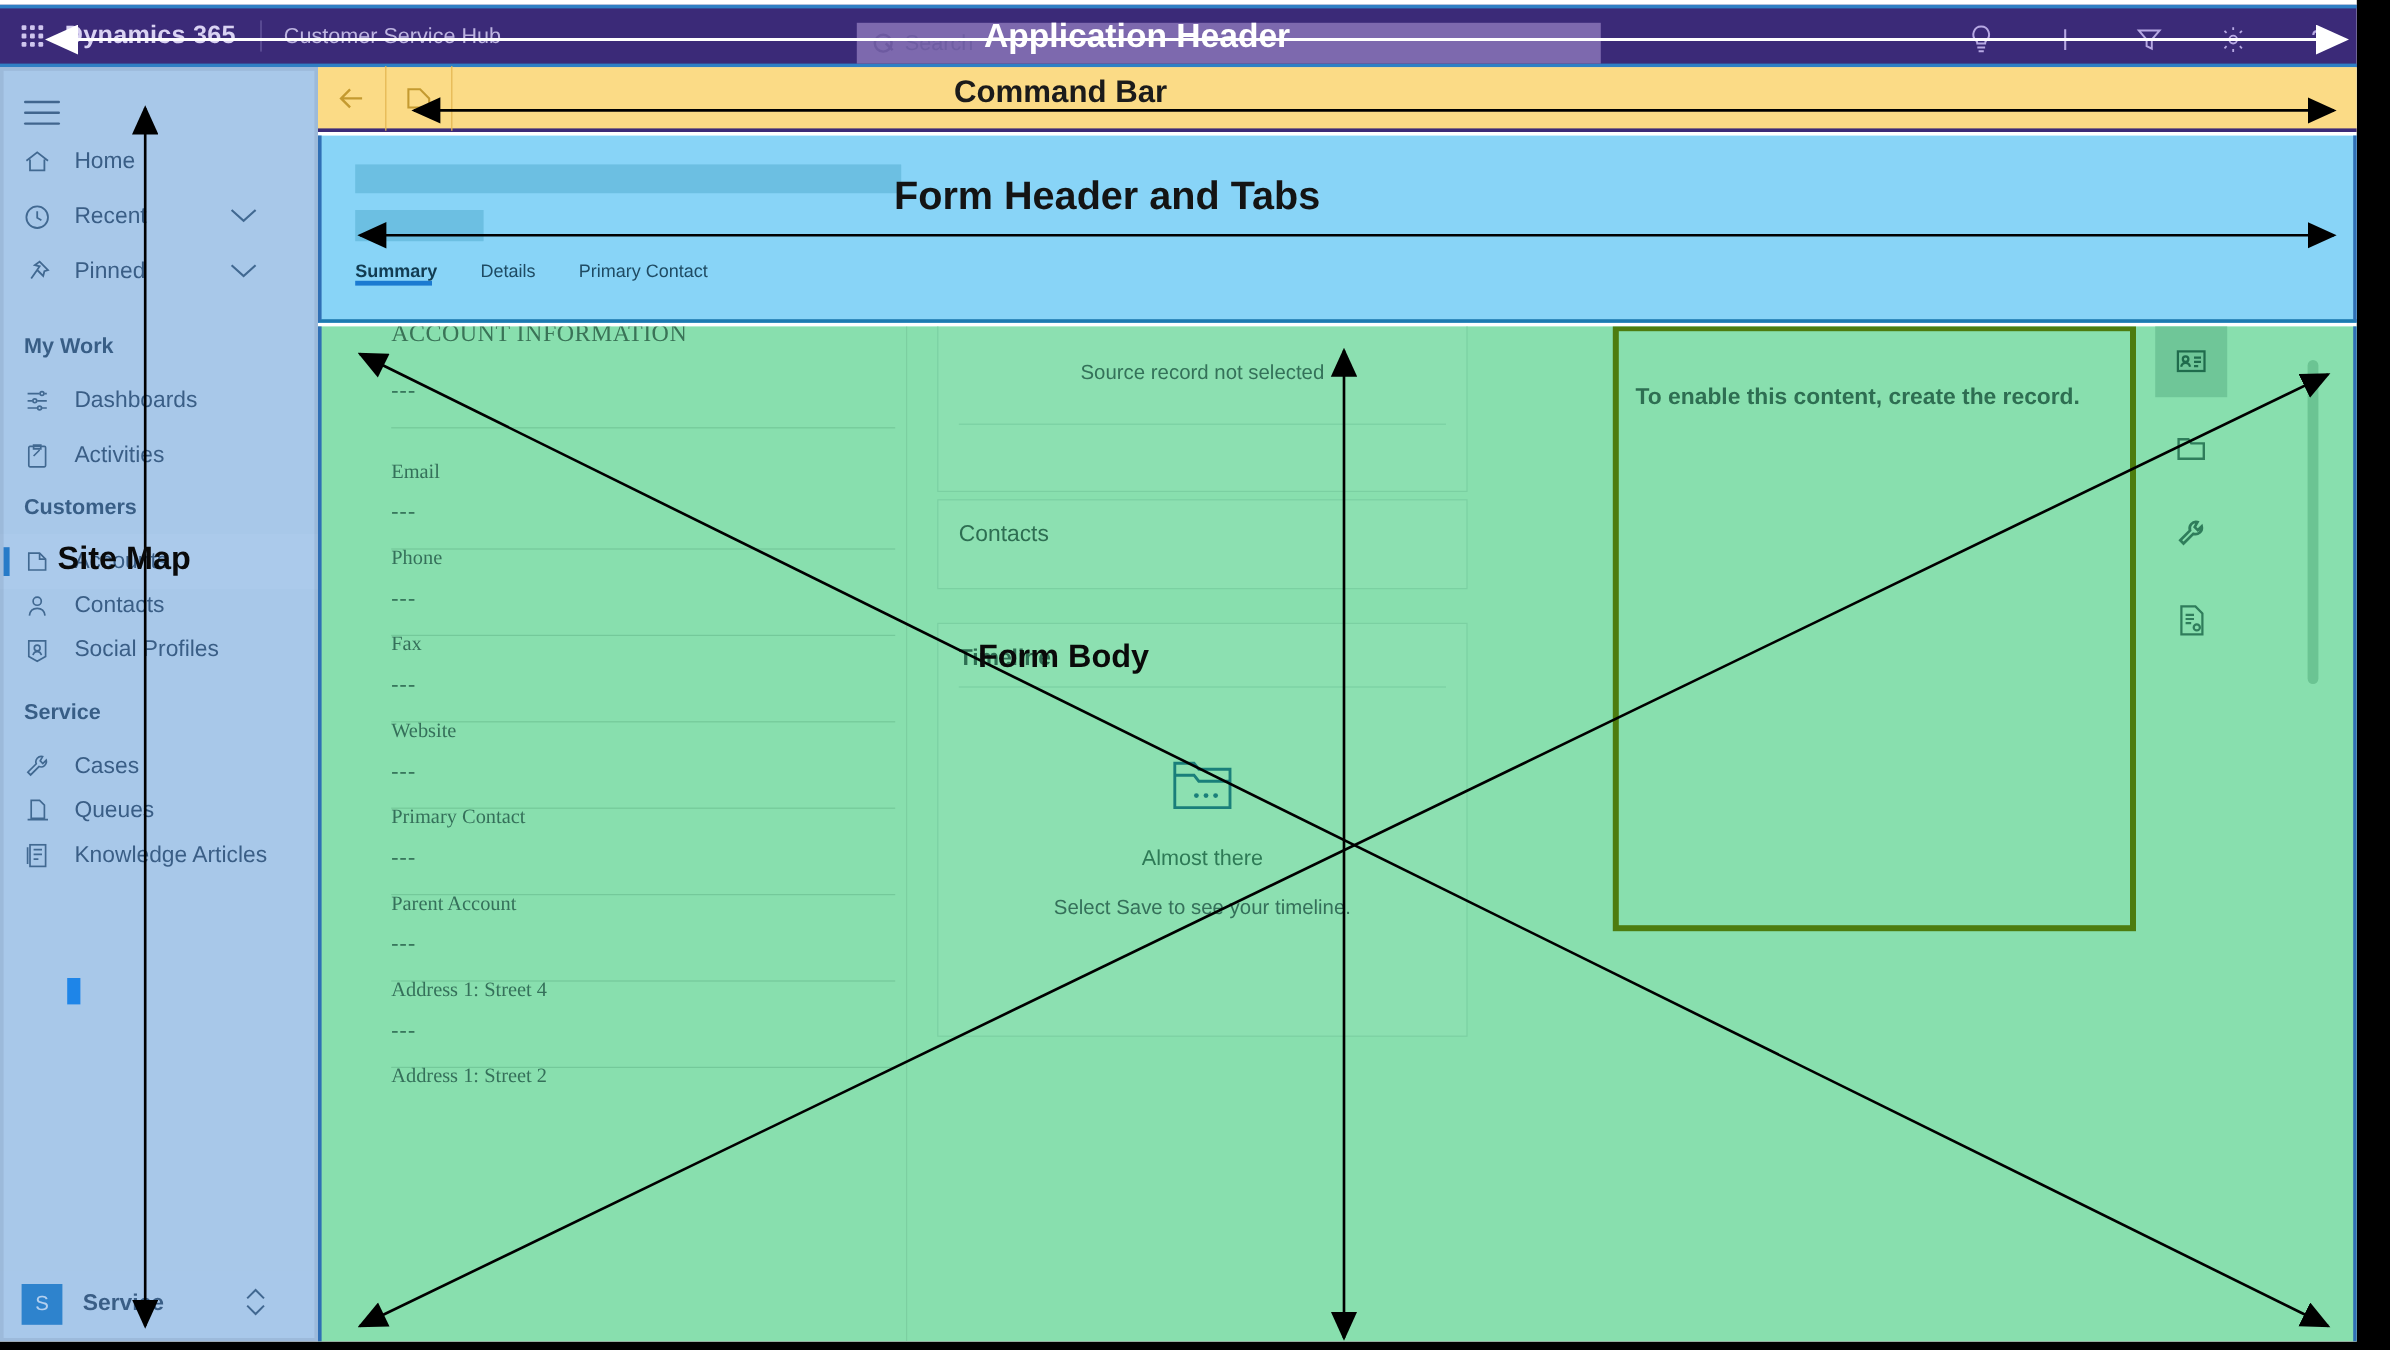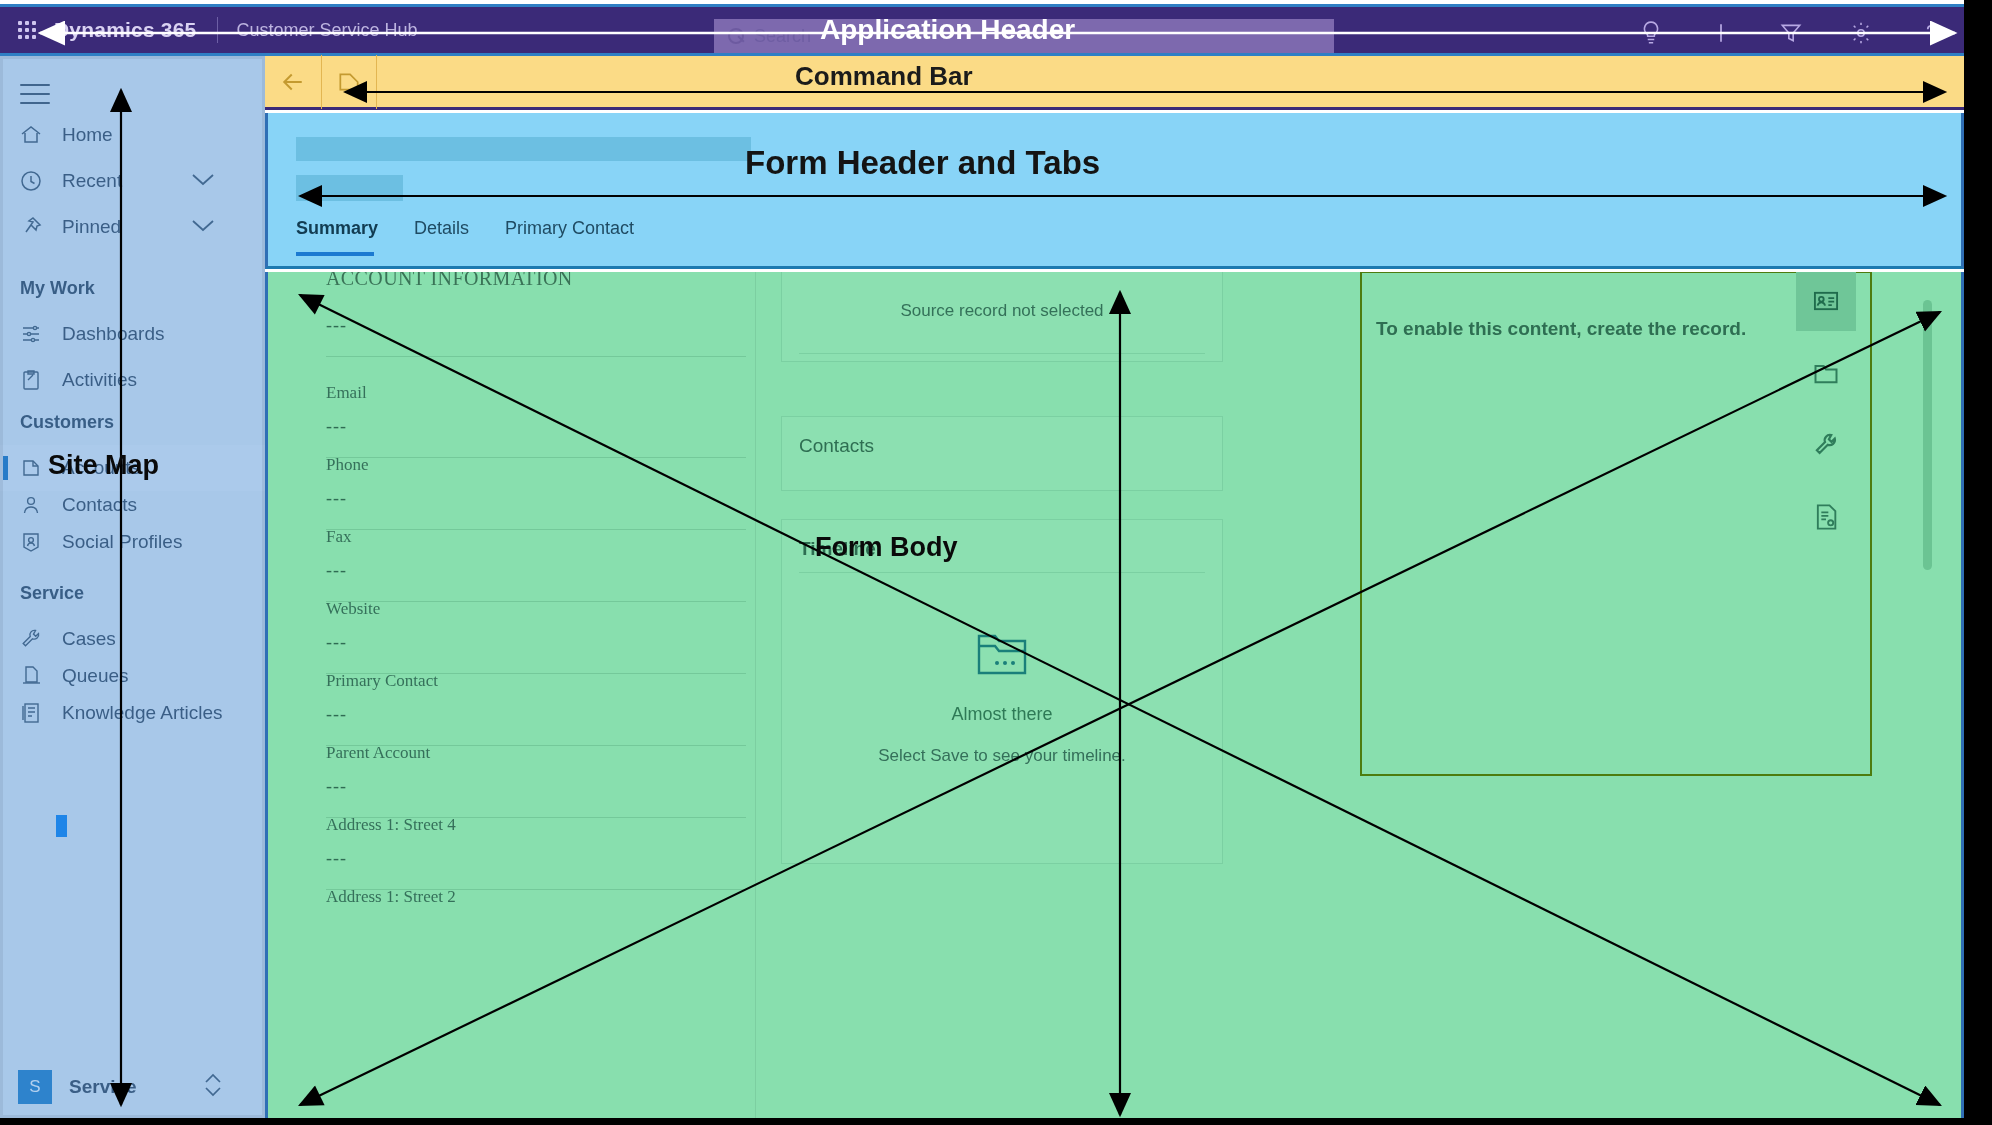--- a/index.html
+++ b/index.html
@@ -89,21 +89,21 @@
   
   .formhdr{
     position:absolute; left:265px; top:113px; width:1699px; height:156px;
     background:#88D4F7; border-left:3px solid #2f6fb5; border-right:3px solid #2f6fb5;
     border-bottom:3px solid #1d7ab0;
   }
   .skel{ position:absolute; background:#6CBFE2; }
   .skel-1{ left:28px; top:24px; width:455px; height:24px; }
   .skel-2{ left:28px; top:62px; width:107px; height:26px; }
   .tabs{ position:absolute; left:28px; top:105px; display:flex; gap:36px; align-items:flex-end; }
-  .tab{ font-size:18px; color:#1f4b63; padding-bottom:17px; position:relative; }
+  .tab{ font-size:15px; color:#1f4b63; padding-bottom:3px; position:relative; }
   .tab.active{ color:#123c52; font-weight:bold; }
   .tab.active::after{ content:""; position:absolute; left:0; right:4px; bottom:0; height:4px; background:#1b7ad1; }
 
   
   .formbody{
     position:absolute; left:265px; top:272px; width:1699px; height:846px;
     background:#88DFAE; border-left:3px solid #2f6fb5; border-right:3px solid #2f6fb5;
     overflow:hidden;
   }
 
@@ -118,21 +118,21 @@
   .card{ position:absolute; left:0; border:1px solid #7bd0a2; background:rgba(255,255,255,.04); }
   .card-title{ font-size:19px; color:#2e6e52; padding:18px 0 0 17px; }
   .card-center{ font-size:17px; color:#347159; text-align:center; padding-top:30px; }
   .card-rule{ position:absolute; left:17px; right:17px; height:1px; background:#7bd0a2; }
 
   .tl-empty{ position:absolute; left:0; right:0; top:104px; text-align:center; }
   .tl-h{ font-size:18px; color:#2e7a56; margin-top:22px; }
   .tl-p{ font-size:17px; color:#35705a; margin-top:21px; }
 
   .col-right{ position:absolute; left:1076px; top:0; width:600px; }
-  .right-card{ position:absolute; left:0; top:-1px; width:512px; height:505px; border:2px solid #4d7c0f;margin-left:16px; }
+  .right-card{ position:absolute; left:0; top:-1px; width:436px; height:505px; border:5px solid #4d7c0f; }
   .right-msg{ position:absolute; left:14px; top:45px; font-size:19px; color:#2e6e52; font-weight:600; }
   .rail{ position:absolute; left:452px; top:0; width:60px; height:505px; }
   .rail-btn{ width:60px; height:60px; display:flex; align-items:center; justify-content:center; }
   .rail-btn.sel{ background:#6FC698; }
 
   .vscroll{ position:absolute; right:12px; top:28px; width:9px; height:270px; background:#6BC493; border-radius:5px; }
 
   
   .anno{ position:absolute; left:0; top:0; width:1992px; height:1125px; pointer-events:none; }
   .anno-lbl{
@@ -403,21 +403,21 @@
       <div class="field" style="top:533px">
         <div class="field-lbl">Address 1: Street 4</div>
         <div class="field-val">---</div>
       </div>
       <div class="field" style="top:605px;border-bottom:none">
         <div class="field-lbl">Address 1: Street 2</div>
       </div>
     </div>
 
     <div class="col-mid">
-      <div class="card" style="top:-2px;width:442px;height:92px">
+      <div class="card" style="top:-2px;width:442px;height:140px">
         <div class="card-center">Source record not selected</div>
         <div class="card-rule" style="top:82px"></div>
       </div>
 
       <div class="card" style="top:144px;width:442px;height:75px">
         <div class="card-title">Contacts</div>
       </div>
 
       <div class="card" style="top:247px;width:442px;height:345px">
         <div class="card-title" style="font-weight:bold">Timeline</div>

